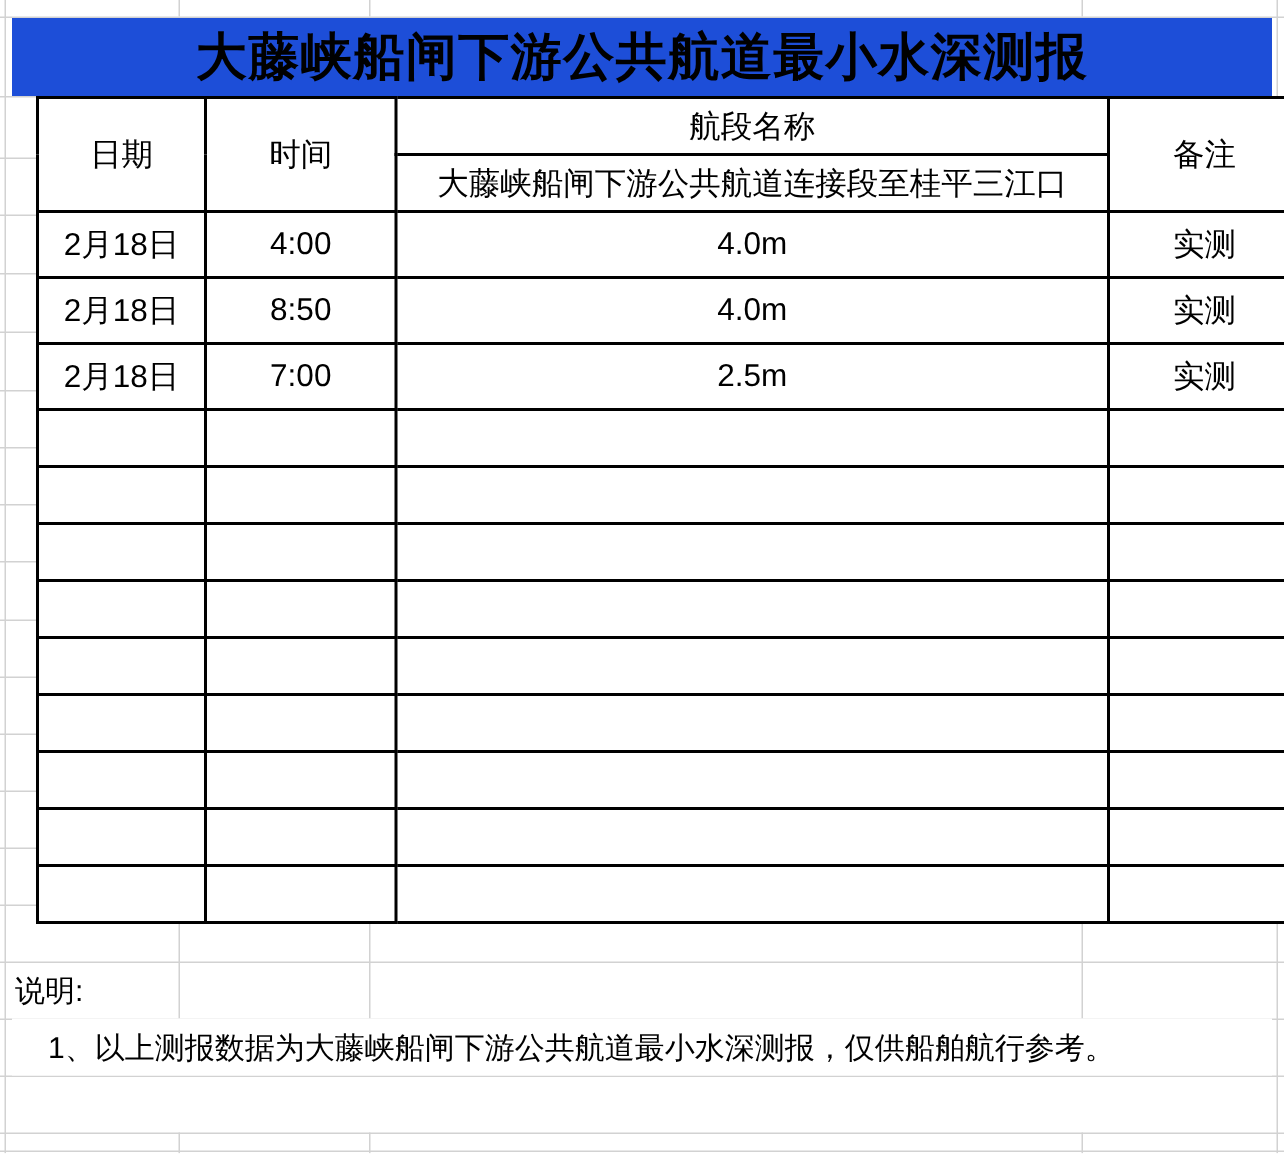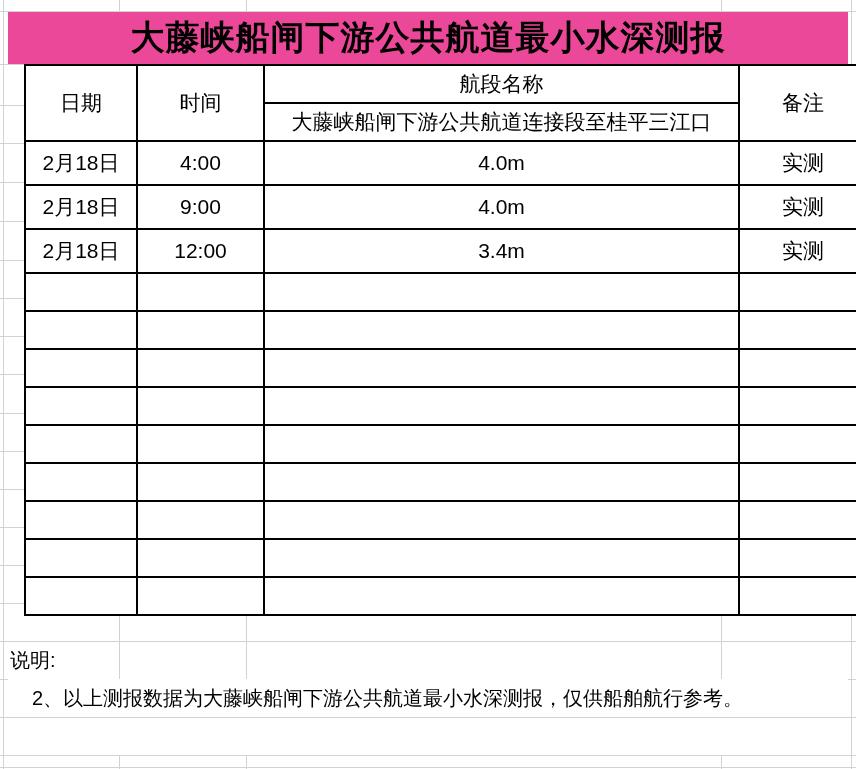--- a/index.html
+++ b/index.html
@@ -10,21 +10,21 @@
     overflow:hidden;
   }
   
   .gl { position:absolute; background:#d2d2d2; }
   .gl.h { left:0; width:856px; height:1px; }
   .gl.v { top:0; width:1px; height:769px; }
   .gl.vseg { width:1px; }
   
   #title-cell {
     position:absolute; left:8px; top:12px; width:840px; height:52px;
-    background:#ec4899; display:flex; align-items:center; justify-content:center;
+    background:#1d4ed8; display:flex; align-items:center; justify-content:center;
     font-size:34px; font-weight:700; letter-spacing:1px; white-space:nowrap;
   }
   
   #report-table {
     position:absolute; left:24px; top:64px; width:842px;
     border-collapse:collapse; table-layout:fixed; background:#fff;
     font-size:21px;
   }
   #report-table td, #report-table th {
     border:2px solid #000; text-align:center; vertical-align:middle;
@@ -105,28 +105,28 @@
       </tr>
 
       <tr class="data">
         <td>2月18日</td>
         <td>4:00</td>
         <td>4.0m</td>
         <td>实测</td>
       </tr>
       <tr class="data">
         <td>2月18日</td>
-        <td>9:00</td>
+        <td>8:50</td>
         <td>4.0m</td>
         <td>实测</td>
       </tr>
       <tr class="data">
         <td>2月18日</td>
-        <td>12:00</td>
-        <td>3.4m</td>
+        <td>7:00</td>
+        <td>2.5m</td>
         <td>实测</td>
       </tr>
 
       <tr class="empty">
           <td></td>
           <td></td>
           <td></td>
           <td></td>
         </tr>
       <tr class="empty">
@@ -174,15 +174,15 @@
       <tr class="empty">
           <td></td>
           <td></td>
           <td></td>
           <td></td>
         </tr>
     </tbody>
   </table>
 
   <div id="notes-label" class="bottom-text">说明:</div>
-  <div id="note-1" class="bottom-text note-row">2、以上测报数据为大藤峡船闸下游公共航道最小水深测报，仅供船舶航行参考。</div>
+  <div id="note-1" class="bottom-text note-row">1、以上测报数据为大藤峡船闸下游公共航道最小水深测报，仅供船舶航行参考。</div>
 
 </div>
 
 </body></html>

